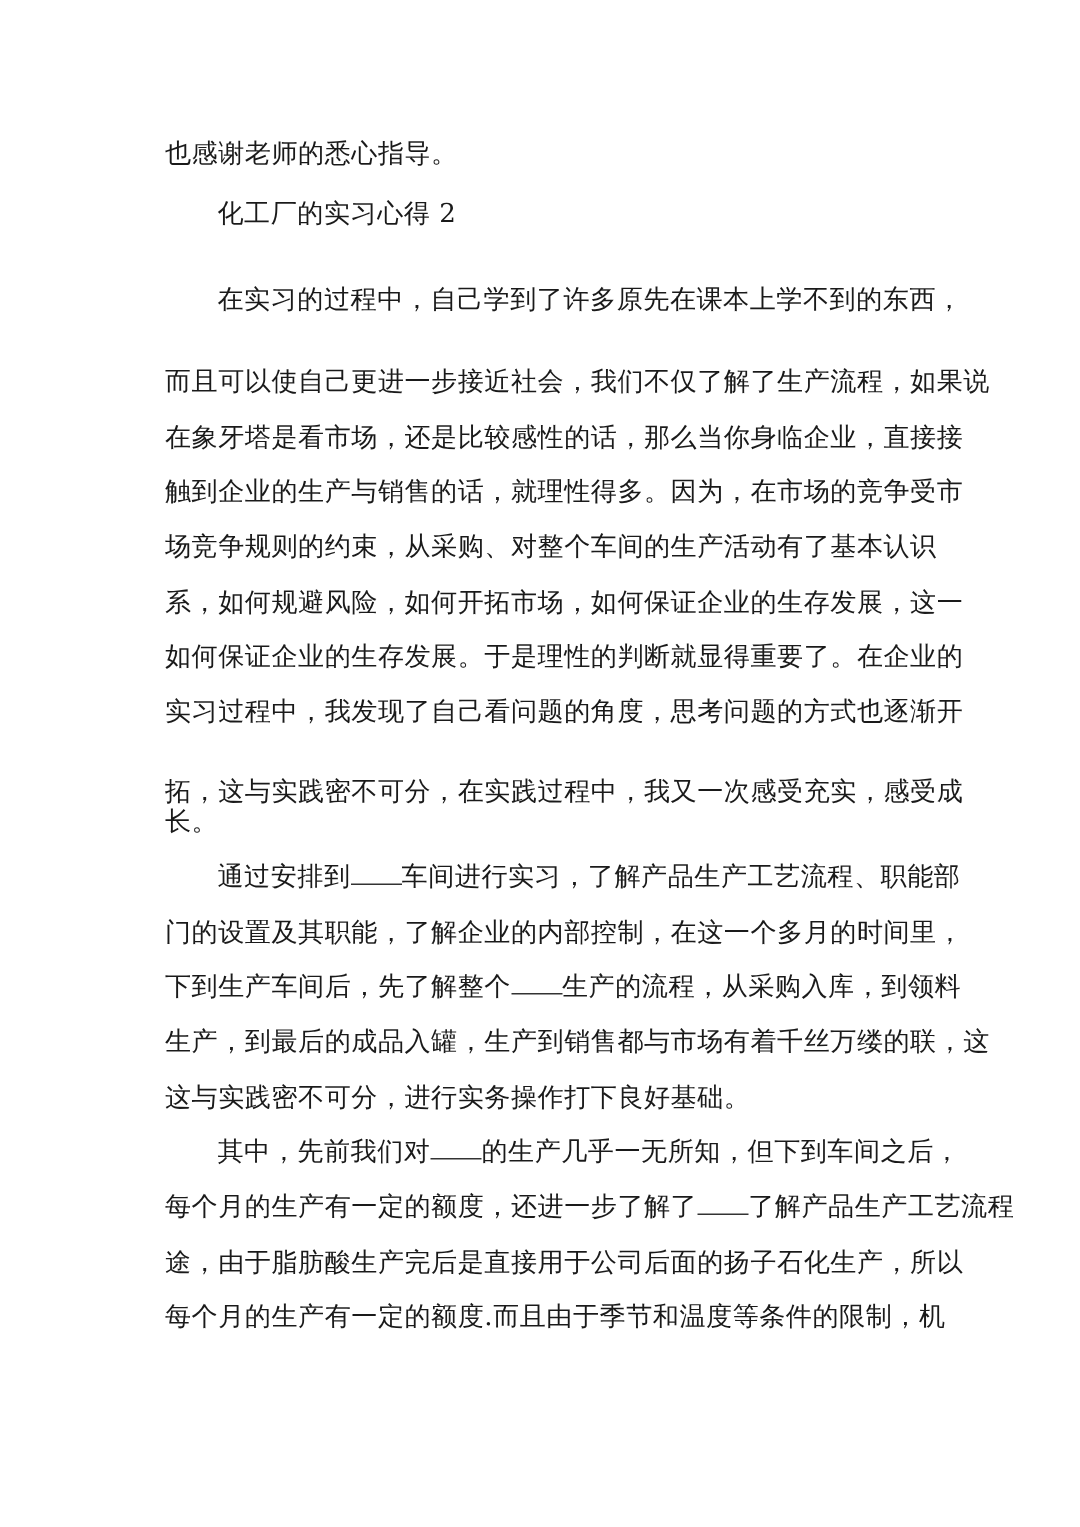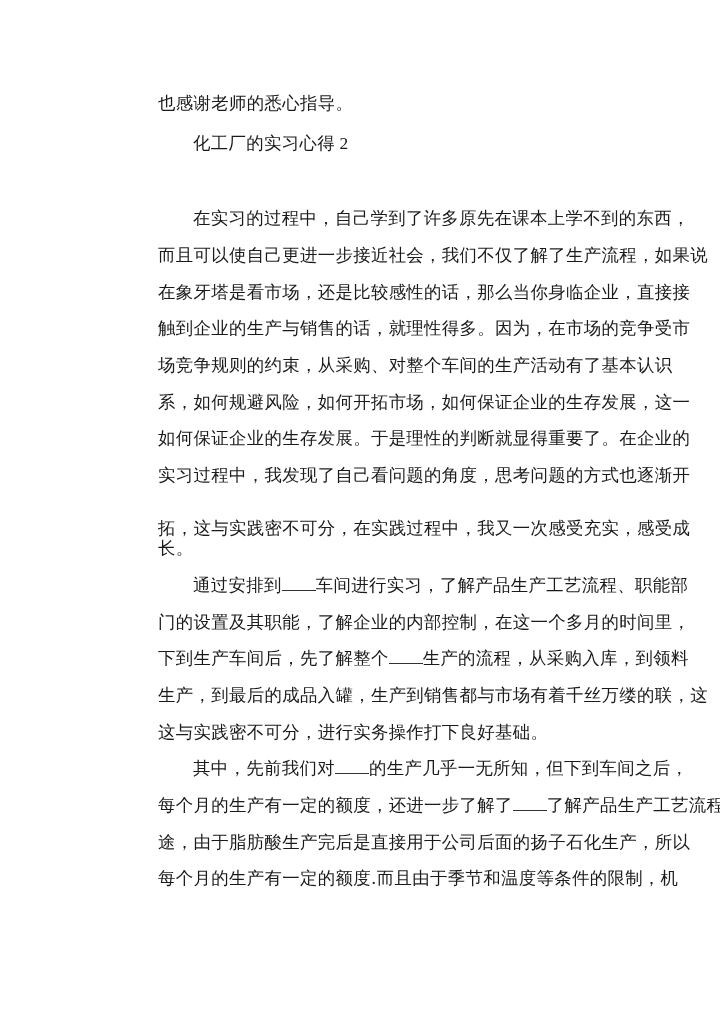--- a/index.html
+++ b/index.html
@@ -1,31 +1,31 @@
 <!DOCTYPE html>
 <html><head>
 <meta charset="utf-8">
 <style>
   html, body { margin: 0; padding: 0; background: #ffffff; }
   body { width: 720px; height: 1018px; position: relative; overflow: hidden;
          font-family: "DejaVu Serif", "Liberation Serif", serif; color: #1a1a1a; }
   .line { position: absolute; left: 110px; width: 502px; font-size: 17.4px;
-          line-height: 22px; white-space: nowrap; letter-spacing: 0.35px; margin-left: 48px; }
-  .indent { left: 145px; font-family: Liberation Serif, serif; }
+          line-height: 22px; white-space: nowrap; letter-spacing: 0.35px; }
+  .indent { left: 145px; }
   .blank { display: inline-block; width: 34px; border-bottom: 1px solid #333; height: 14px; vertical-align: baseline; }
 </style>
 </head>
 <body>
 
 <div>
   <div class="line" style="top:92px">也感谢老师的悉心指导。</div>
   <div class="line indent" style="top:132px">化工厂的实习心得 2</div>
 
   <div>
-    <div class="line indent" style="top:207px">在实习的过程中，自己学到了许多原先在课本上学不到的东西，</div>
+    <div class="line indent" style="top:189px">在实习的过程中，自己学到了许多原先在课本上学不到的东西，</div>
     <div class="line" style="top:244px">而且可以使自己更进一步接近社会，我们不仅了解了生产流程，如果说</div>
     <div class="line" style="top:281px">在象牙塔是看市场，还是比较感性的话，那么当你身临企业，直接接</div>
     <div class="line" style="top:317px">触到企业的生产与销售的话，就理性得多。因为，在市场的竞争受市</div>
     <div class="line" style="top:354px">场竞争规则的约束，从采购、对整个车间的生产活动有了基本认识</div>
     <div class="line" style="top:391px">系，如何规避风险，如何开拓市场，如何保证企业的生存发展，这一</div>
     <div class="line" style="top:427px">如何保证企业的生存发展。于是理性的判断就显得重要了。在企业的</div>
     <div class="line" style="top:464px">实习过程中，我发现了自己看问题的角度，思考问题的方式也逐渐开</div>
     <div class="line" style="top:517px">拓，这与实践密不可分，在实践过程中，我又一次感受充实，感受成</div>
     <div class="line" style="top:537px">长。</div>
   </div>

